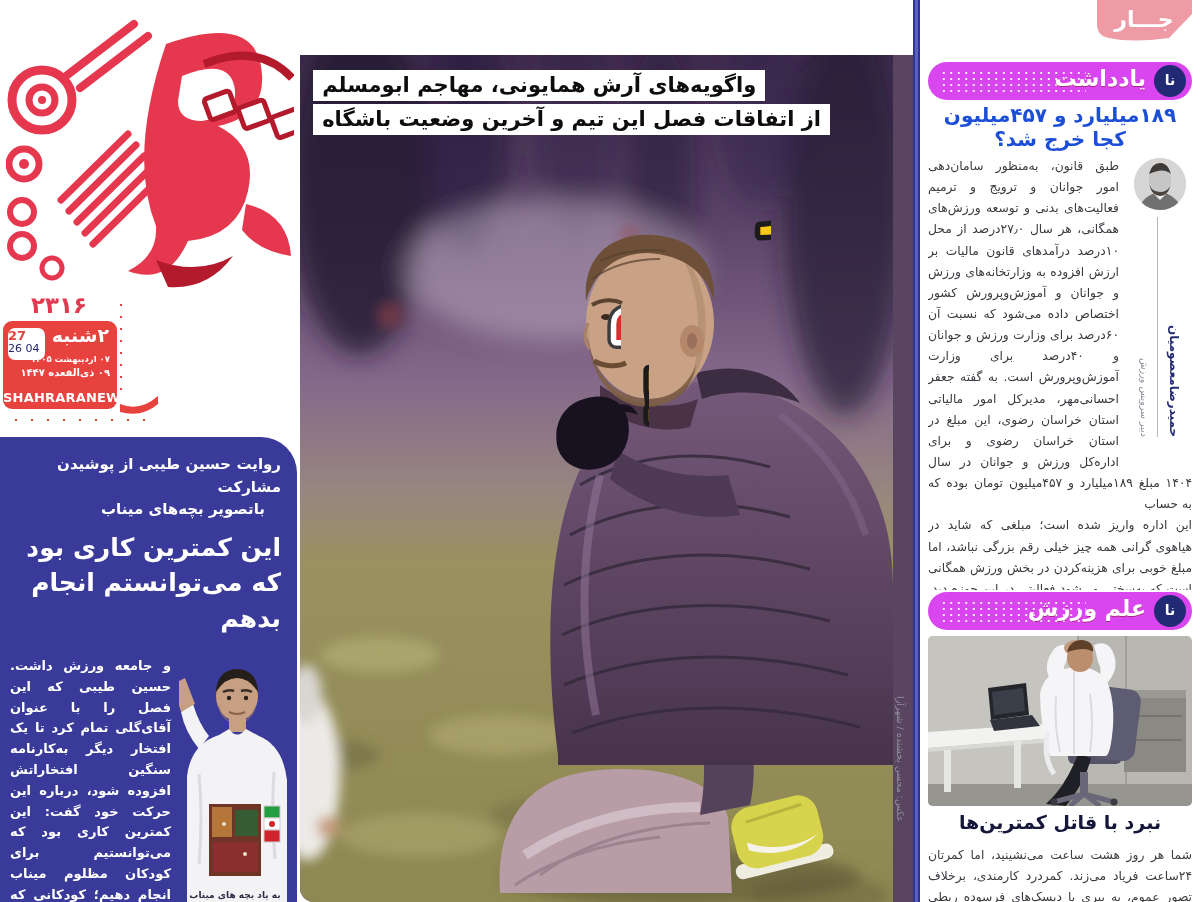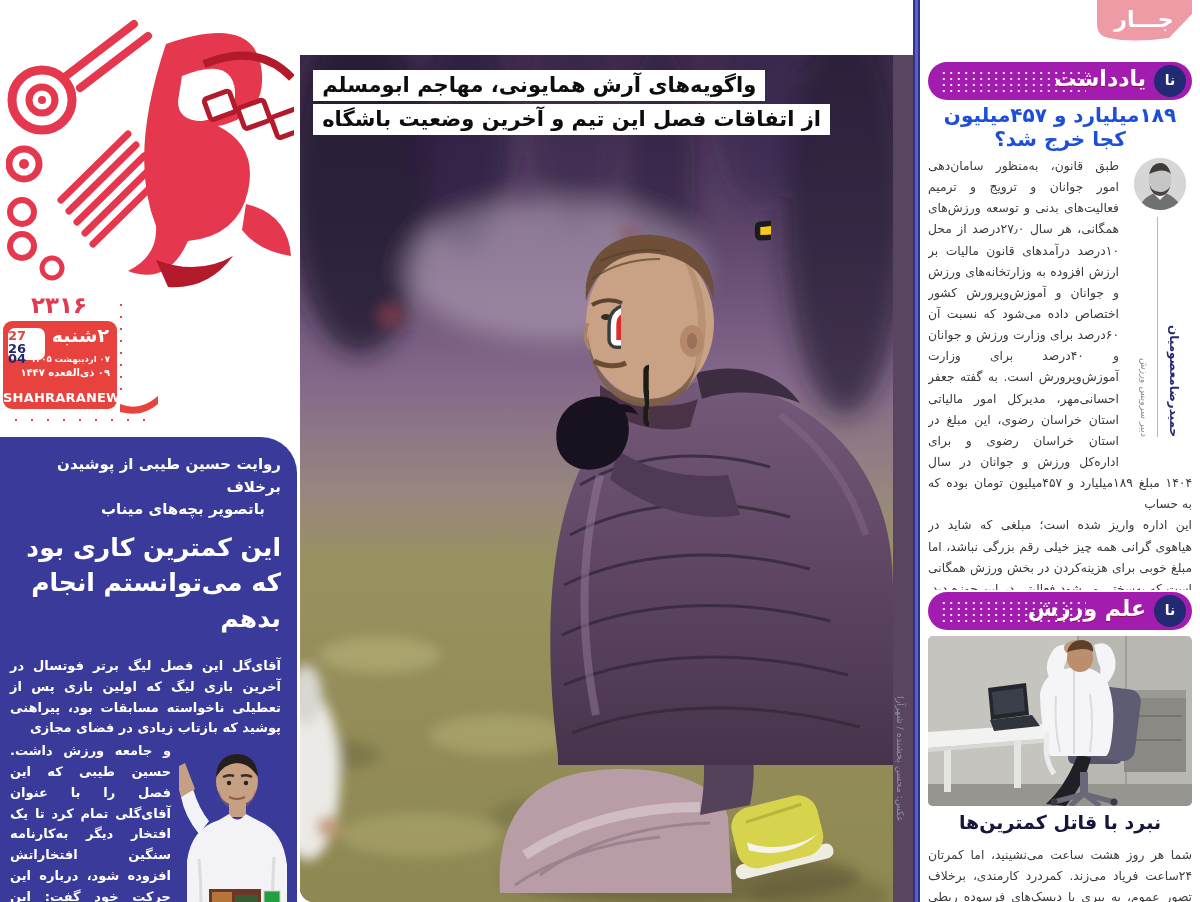--- a/index.html
+++ b/index.html
@@ -7,21 +7,21 @@
         font-family:"DejaVu Sans",sans-serif;direction:rtl;}
   
   .logo-box{position:absolute;left:6px;top:4px;width:288px;height:290px;}
   .issue{position:absolute;left:0px;top:292px;width:118px;text-align:center;color:#e23a50;
          font-size:23px;font-weight:bold;letter-spacing:13px;direction:ltr;}
   .date-box{position:absolute;left:3px;top:321px;width:114px;height:88px;background:#e8423e;
             border-radius:9px;color:#fff;box-sizing:border-box;}
   .weekday{position:absolute;right:8px;top:3px;font-size:19px;font-weight:bold;}
   .day-badge{position:absolute;left:5px;top:7px;width:37px;height:32px;background:#fff;border-radius:7px;text-align:left;}
   .day-badge .day{color:#e8423e;font-weight:bold;font-size:13px;line-height:16px;}
-  .day-badge .day-sub{color:#26266e;font-weight:bold;font-size:13px;line-height:10px;direction:ltr;}
+  .day-badge .day-sub{color:#26266e;font-weight:normal;font-size:11px;line-height:10px;direction:ltr;}
   .jalali{position:absolute;right:7px;top:33px;font-size:8.5px;font-weight:bold;}
   .hijri{position:absolute;right:7px;top:46px;font-size:10px;font-weight:bold;}
   .site{position:absolute;left:0;right:0;bottom:4px;text-align:center;font-size:13px;font-weight:bold;direction:ltr;letter-spacing:.2px;}
   .arrow-deco{position:absolute;left:118px;top:392px;}
   .dots-h{position:absolute;left:8px;top:418px;width:150px;height:4px;
           background-image:radial-gradient(circle,#e8423e 1.2px,transparent 1.5px);background-size:16px 4px;}
   .dots-v{position:absolute;left:119px;top:299px;width:4px;height:96px;
           background-image:radial-gradient(circle,#e8423e 1.2px,transparent 1.5px);background-size:4px 12px;}
   .blue-panel{position:absolute;left:0;top:437px;width:297px;height:465px;background:#3a3a9a;
               border-top-right-radius:36px;color:#fff;padding:16px 16px 0 10px;box-sizing:border-box;overflow:hidden;}
@@ -44,21 +44,21 @@
   .t-y{fill:#f8c81c;stroke:#1b1b1b;stroke-width:11;paint-order:stroke;stroke-linejoin:round;}
   .t-r{fill:#e02a2e;stroke:#ffffff;stroke-width:11;paint-order:stroke;stroke-linejoin:round;}
   .t-rb{fill:none;stroke:#3c3c3c;stroke-width:18;paint-order:stroke;stroke-linejoin:round;}
   .credit-main{position:absolute;left:895px;top:696px;height:200px;}
   .v-text{writing-mode:vertical-rl;font-size:9.5px;color:#8f8f9e;white-space:nowrap;}
   .separator{position:absolute;left:913px;top:0;width:7px;height:902px;
              background:linear-gradient(90deg,#2e3390 0 2px,#5a60c0 2px 5px,#2e3390 5px 7px);}
   
   .right-col{position:absolute;left:928px;top:0;width:264px;height:902px;}
   .jar{position:absolute;left:169px;top:0;}
-  .banner{position:absolute;left:0;width:264px;height:38px;background:#a21caf;border-radius:19px;}
+  .banner{position:absolute;left:0;width:264px;height:38px;background:#d946ef;border-radius:19px;}
   .b1{top:62px;} .b2{top:592px;}
   .banner .dots{position:absolute;left:12px;top:8px;width:146px;height:22px;
         background-image:radial-gradient(circle,rgba(255,255,255,.95) 1.1px,transparent 1.4px);background-size:7.5px 6px;}
   .banner .title{position:absolute;right:46px;top:4px;font-size:22px;font-weight:bold;color:#fff;
         text-shadow:0 1px 0 rgba(120,0,0,.45);white-space:nowrap;}
   .banner .circ{position:absolute;right:6px;top:3px;width:32px;height:32px;border-radius:50%;background:#232a74;
         color:#fff;text-align:center;font-size:14px;font-weight:bold;line-height:31px;}
   .note-h{position:absolute;top:103px;left:0;width:264px;text-align:center;font-size:20px;font-weight:bold;
           color:#1d4ed8;line-height:1.22;}
   .note-body{position:absolute;top:156px;left:0;width:264px;height:434px;overflow:hidden;
@@ -123,29 +123,28 @@
   <div class="arrow-deco">
     <svg width="40" height="24" viewBox="0 0 40 24">
       <path d="M40,4 Q22,20 2,12 L2,20 Q24,26 40,12 Z" fill="#e8423e"></path>
     </svg>
   </div>
   <div class="dots-h"></div>
   <div class="dots-v"></div>
 
   <div class="blue-panel">
     <div class="lp-kicker">
-      <div>روایت حسین طیبی از پوشیدن برخلاف</div>
+      <div>روایت حسین طیبی از پوشیدن مشارکت</div>
       <div>باتصویر بچه‌های میناب</div>
     </div>
     <div class="lp-headline">
       <div>این کمترین کاری بود</div>
       <div>که می‌توانستم انجام بدهم</div>
     </div>
     <div class="lp-body">
-      <p>آقای‌گل این فصل لیگ برتر فوتسال در آخرین بازی لیگ که اولین بازی پس از تعطیلی ناخواسته مسابقات بود، پیراهنی پوشید که بازتاب زیادی در فضای مجازی</p>
       <div class="tayebi">
         <svg width="112" height="272" viewBox="0 0 112 272">
           <path d="M20,95 Q6,78 2,58 L14,50 Q20,70 30,82 Z" fill="#f3f3f5"></path>
           <path d="M2,58 L-6,30 L6,24 L16,50 Z" fill="#c79f82"></path>
           <ellipse cx="58" cy="42" rx="21" ry="25" fill="#c79f82"></ellipse>
           <path d="M37,38 Q38,16 58,15 Q78,16 79,38 Q70,24 58,24 Q46,24 37,38 Z" fill="#241f1b"></path>
           <path d="M44,38 Q50,35 55,37 M62,37 Q68,35 73,38" stroke="#3a2e24" stroke-width="2.5" fill="none"></path>
           <circle cx="50" cy="44" r="2.2" fill="#2c211a"></circle>
           <circle cx="67" cy="44" r="2.2" fill="#2c211a"></circle>
           <path d="M50,58 Q58,62 66,58" stroke="#8a5f46" stroke-width="2" fill="none"></path>

